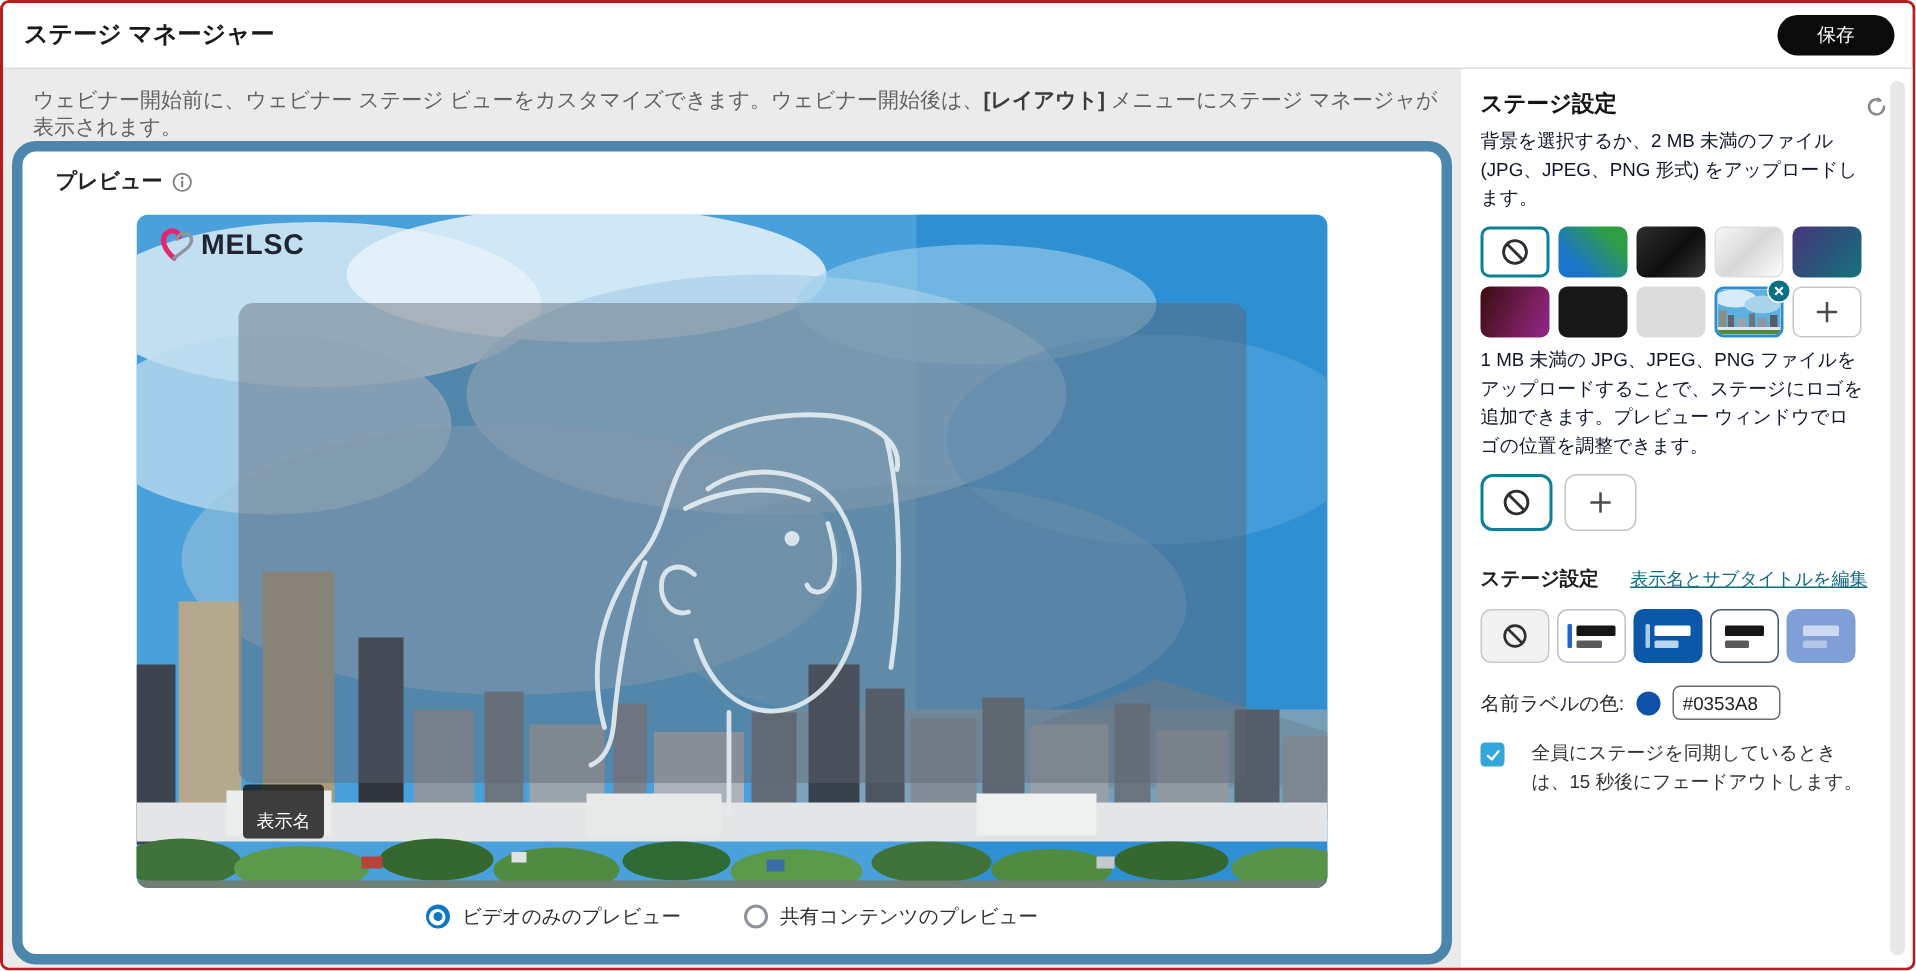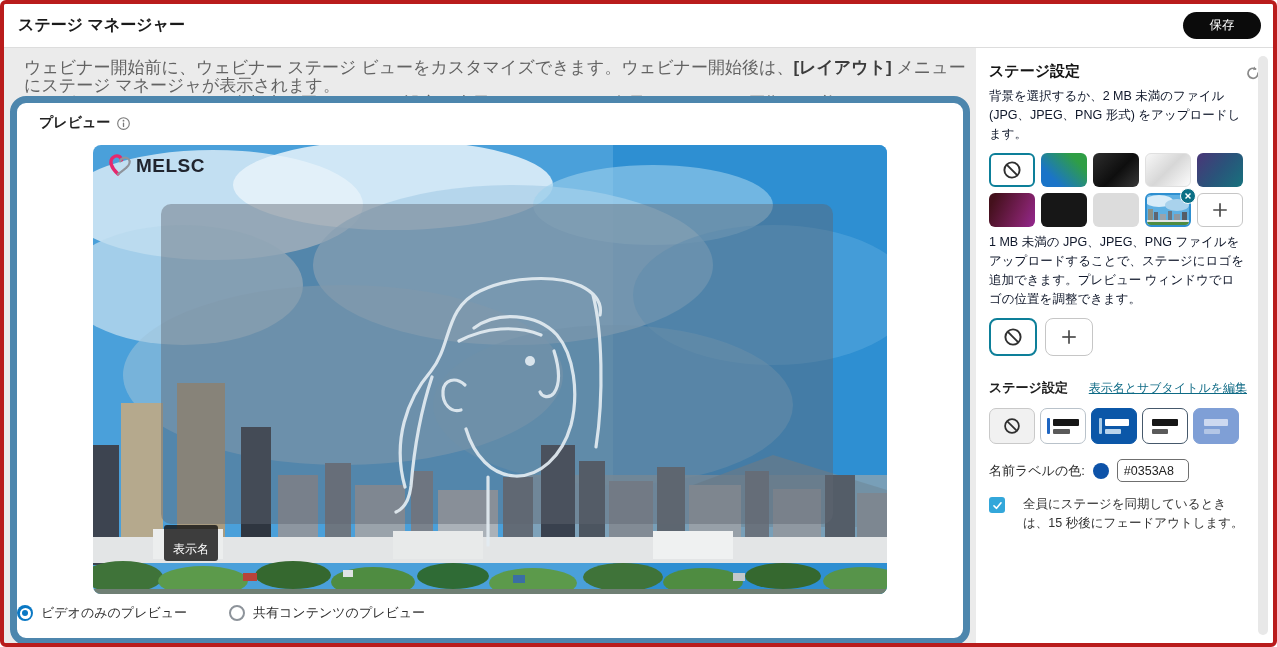--- a/index.html
+++ b/index.html
@@ -1,46 +1,46 @@
 <!DOCTYPE html>
 <html><head>
 <meta charset="utf-8">
 <style>
   * { margin:0; padding:0; box-sizing:border-box; }
   html,body { width:1277px; height:647px; font-family:"Liberation Sans","DejaVu Sans",sans-serif; }
   .window { position:relative; width:1277px; height:647px; background:#ebebeb;
-            border:4px solid #b91c1c; border-radius:6px; overflow:hidden; }
+            border:2px solid #b91c1c; border-radius:6px; overflow:hidden; }
 
   
   .topbar { position:absolute; left:0; top:0; width:100%; height:44px; background:#fff;
             border-bottom:1px solid #ddd; display:flex; align-items:center; justify-content:space-between;
             padding:0 12px 0 14px; z-index:5; }
   .topbar h1 { font-size:16px; font-weight:700; color:#1a1a1a; }
   .save-btn { background:#0b0b0b; color:#fff; border:none; border-radius:15px; height:27px;
               min-width:78px; padding:0 22px; font-size:12.5px; font-family:inherit; cursor:pointer; }
 
   
   .left-area { position:absolute; left:0; top:44px; width:972px; height:603px; background:#ebebeb; }
-  .notice { padding:11px 6px 0 20px; font-size:17px; line-height:18px; color:#636363; }
+  .notice { padding:11px 6px 0 20px; font-size:14px; line-height:18px; color:#636363; }
   .notice .b { color:#3c3c3c; font-weight:700; }
   .notice a { color:#0e6a85; text-decoration:underline; cursor:pointer; }
 
   .preview-panel { position:absolute; left:6px; top:48px; width:960px; height:549px;
                    border:7px solid #4d86ad; border-radius:16px; background:#fff; }
   .preview-title { position:absolute; left:22px; top:11px; display:flex; align-items:center; gap:6px;
                    font-size:14px; font-weight:700; color:#222; }
   .stage { position:absolute; left:50%; transform:translateX(-50%); top:42px; width:794px; height:449px;
            border-radius:8px; overflow:hidden; }
   .stage svg.bg { position:absolute; inset:0; }
   .stage-logo { position:absolute; left:13px; top:8px; display:flex; align-items:center; gap:4px; }
   .stage-logo .txt { font-size:19px; font-weight:800; letter-spacing:.5px; color:#20242e; }
   .display-name { position:absolute; left:71px; top:380px; background:rgba(22,22,22,.82); color:#fff;
                   font-size:12px; padding:16px 9px 3px; border-radius:3px; }
 
-  .radio-row { position:absolute; left:0; right:0; top:501px; display:flex; 
+  .radio-row { position:absolute; left:0; right:0; top:501px; display:flex; justify-content:center;
                gap:42px; align-items:center; }
   .radio-item { display:flex; align-items:center; gap:8px; font-size:13px; color:#2e2e2e; cursor:pointer; }
   .radio { width:16px; height:16px; border-radius:50%; position:relative; flex:none; }
   .radio.on { background:#0a78c4; }
   .radio.on .mid { position:absolute; inset:2.5px; background:#fff; border-radius:50%; }
   .radio.on .dot { position:absolute; inset:5px; background:#0a78c4; border-radius:50%; z-index:1; }
   .radio.off { border:2px solid #8d939a; background:#fff; }
 
   
   .settings { position:absolute; left:972px; top:44px; width:305px; height:603px; background:#fff;

